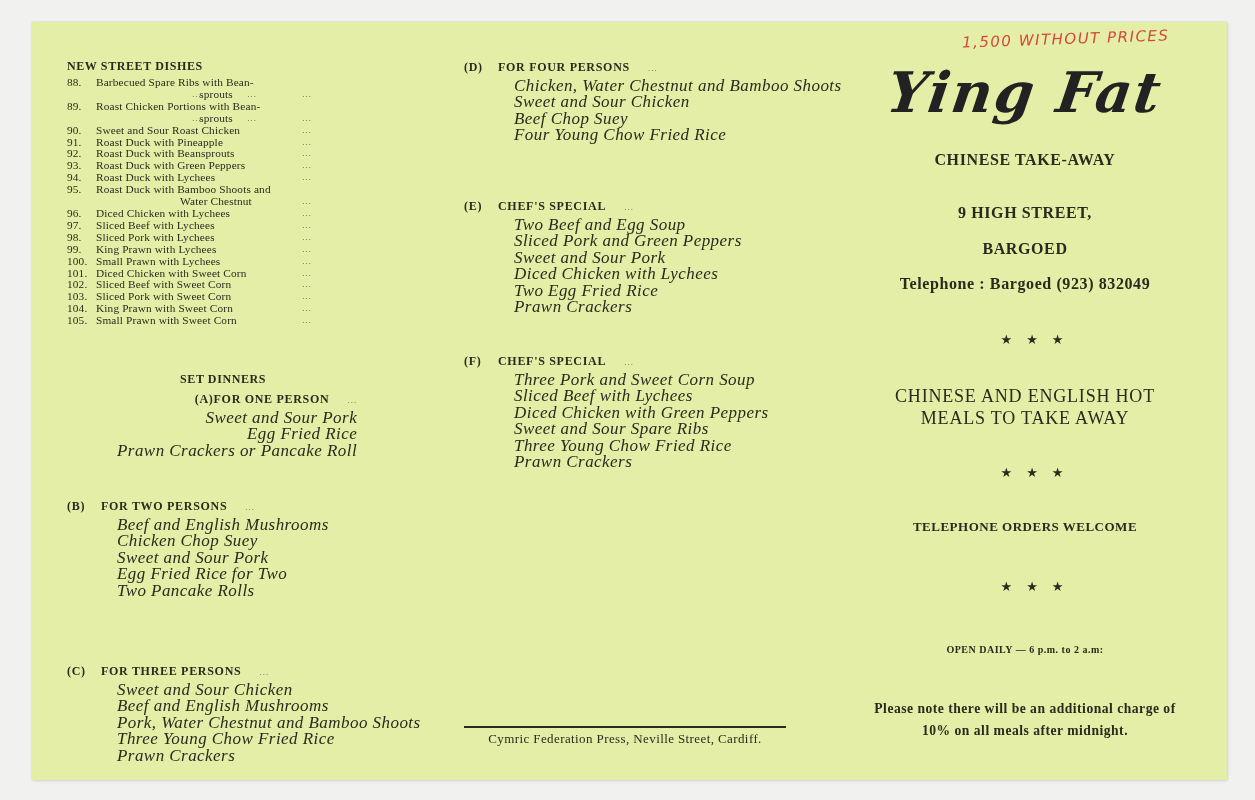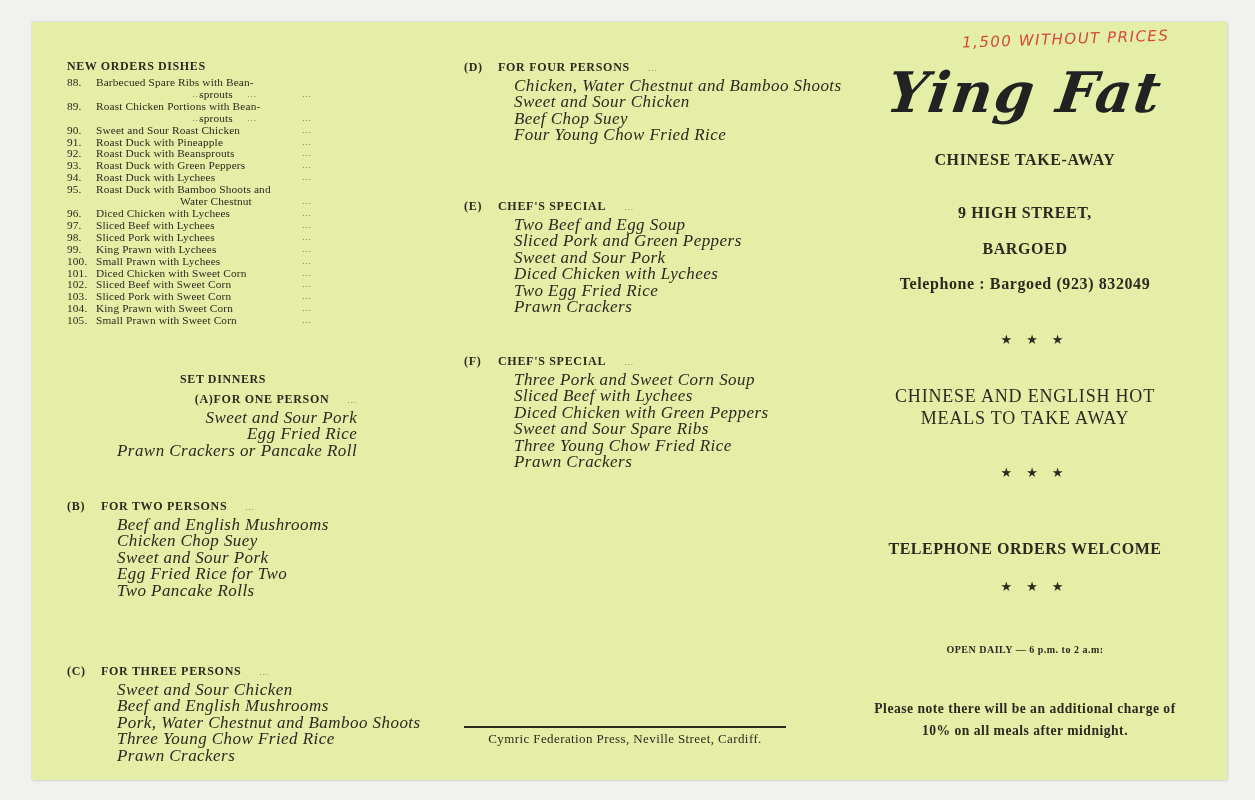--- a/index.html
+++ b/index.html
@@ -59,21 +59,21 @@
     .r-med { font-size: 18px; letter-spacing: 0.8px; line-height: 22px; }
     .stars { font-size: 13px; letter-spacing: 14px; padding-left: 14px; }
     .r-small-bold { font-weight: bold; font-size: 13.6px; letter-spacing: 0.5px; line-height: 22px; }
   </style>
 </head>
 <body>
 
 <div class="paper">
 
   <div class="dishes">
-    <div class="h-bold title">NEW ORDERS DISHES</div>
+    <div class="h-bold title">NEW STREET DISHES</div>
     <div id="dish-list">
         <div class="dish">
           <span class="num">88.</span>
           <span class="name">Barbecued Spare Ribs with Bean-</span>
           <span class="cont">sprouts</span>
           <div style="position: relative;">
             <span class="dots mid" style="top: -12px;">...</span>
             <span class="dots mid2" style="top: -12px;">...</span>
             <span class="dots" style="top: -12px;">...</span>
           </div>
@@ -231,18 +231,18 @@
   <div class="handnote">1,500 WITHOUT PRICES</div>
   <div class="right logo">Ying Fat</div>
   <div class="right r-bold" style="top:129px;">CHINESE TAKE-AWAY</div>
   <div class="right r-bold" style="top:182px;">9 HIGH STREET,</div>
   <div class="right r-bold" style="top:218px;">BARGOED</div>
   <div class="right r-bold" style="top:253px;">Telephone : Bargoed (923) 832049</div>
   <div class="right stars" style="top:310px;">★★★</div>
   <div class="right r-med" style="top:363px;">CHINESE AND ENGLISH HOT</div>
   <div class="right r-med" style="top:385px;">MEALS TO TAKE AWAY</div>
   <div class="right stars" style="top:443px;">★★★</div>
-  <div class="right r-small-bold" style="top:494px; font-size:16px;margin-top:22px;">TELEPHONE ORDERS WELCOME</div>
+  <div class="right r-small-bold" style="top:494px; font-size:13px;">TELEPHONE ORDERS WELCOME</div>
   <div class="right stars" style="top:557px;">★★★</div>
   <div class="right r-small-bold" style="top:617px; font-size:10px;">OPEN DAILY — 6 p.m. to 2 a.m:</div>
   <div class="right r-small-bold" style="top:676px;">Please note there will be an additional charge of</div>
   <div class="right r-small-bold" style="top:698px;">10% on all meals after midnight.</div>
 </div>
 
 </body></html>

